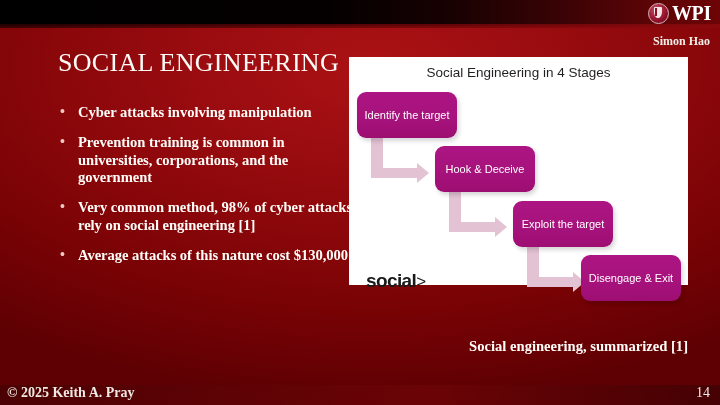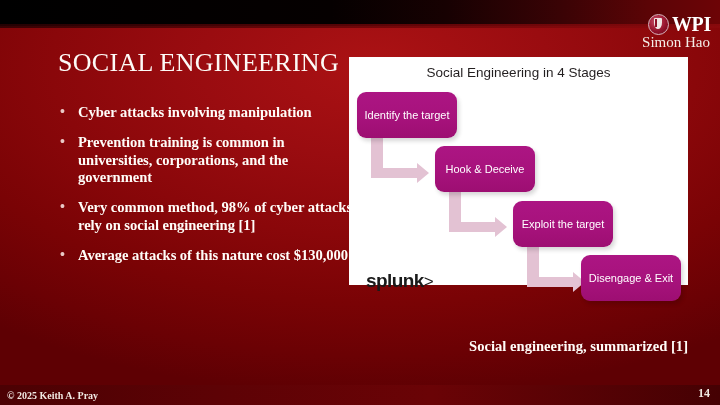--- a/index.html
+++ b/index.html
@@ -24,21 +24,21 @@
     background:linear-gradient(to right,#2a0103 0%,#6e0508 55%,#8b0a0d 100%);
     opacity:.85;
   }
   .hdr-title{
     position:absolute;left:8px;top:3px;
     font-size:15.5px;font-weight:bold;color:#f2efe9;
     letter-spacing:.1px;white-space:nowrap;
   }
   
   .wpi{
-    position:absolute;right:9px;top:13px;height:22px;
+    position:absolute;right:9px;top:2px;height:22px;
     display:flex;align-items:center;gap:3px;text-align:center;
   }
   .wpi-seal{
     width:19px;height:19px;border-radius:50%;
     background:radial-gradient(circle at 38% 32%, #c8566f 0%, #a8263f 36%, #8e1028 62%, #6d0a1c 100%);
     border:1.3px solid #d9b6bf;
     position:relative;flex:0 0 auto;
   }
   .wpi-seal:after{
     content:"";position:absolute;left:5px;top:3.5px;width:8px;height:11px;
@@ -48,21 +48,21 @@
   .wpi-seal:before{
     content:"";position:absolute;left:6.6px;top:4.5px;width:1.4px;height:8px;
     background:#8e1028;z-index:2;
   }
   .wpi-txt{
     font-size:20px;font-weight:bold;color:#ffffff;
     letter-spacing:-.3px;line-height:1;
   }
   .author{
     position:absolute;right:10px;top:34px;
-    font-size:15px;font-weight:normal;color:#f3eee8;
+    font-size:12px;font-weight:bold;color:#f3eee8;
   }
   
   .title{
     position:absolute;left:58px;top:48px;
     font-size:26px;color:#fdfbf7;letter-spacing:.3px;
     font-weight:normal;
   }
   
   .bullets{
     position:absolute;left:56px;top:104px;width:300px;
@@ -114,25 +114,25 @@
     position:absolute;left:349px;top:338px;width:339px;text-align:right;
     font-size:14.6px;font-weight:bold;color:#fffdf9;
   }
   
   .footer-bar{
     position:absolute;left:0;bottom:0;width:720px;height:20px;
     background:linear-gradient(to right,#4b0103 0%,#5d0205 30%,#6a0306 60%,#450103 100%);
   }
   .copyright{
     position:absolute;left:7px;bottom:4px;
-    font-size:10px;font-weight:bold;color:#f0e8e2;
+    font-size:14px;font-weight:bold;color:#f0e8e2;
   }
   .pagenum{
     position:absolute;right:10px;bottom:4px;
-    font-size:12px;font-weight:bold;color:#f0e8e2;
+    font-size:14px;font-weight:normal;color:#f0e8e2;
   }
 </style>
 </head>
 <body>
 
 <div class="slide">
 
   <div class="hdr-bar"></div>
   <div class="hdr-bar-glow"></div>
 
@@ -189,21 +189,21 @@
       <span>Hook &amp; Deceive</span>
     </div>
     <div class="box" style="left:164px;top:144px;width:100px;height:46px;">
       <span>Exploit the target</span>
     </div>
     <div class="box" style="left:232px;top:198px;width:100px;height:46px;text-align:center;">
       <span>Disengage &amp; Exit</span>
     </div>
 
     <div class="splunk">
-      <span>splunk</span><span class="chev">&gt;</span>
+      <span>social</span><span class="chev">&gt;</span>
     </div>
   </div>
 
   <div class="caption">Social engineering, summarized [1]</div>
 
   <div class="footer-bar"></div>
   <div class="copyright">© 2025 Keith A. Pray</div>
   <div class="pagenum">14</div>
 
 </div>

